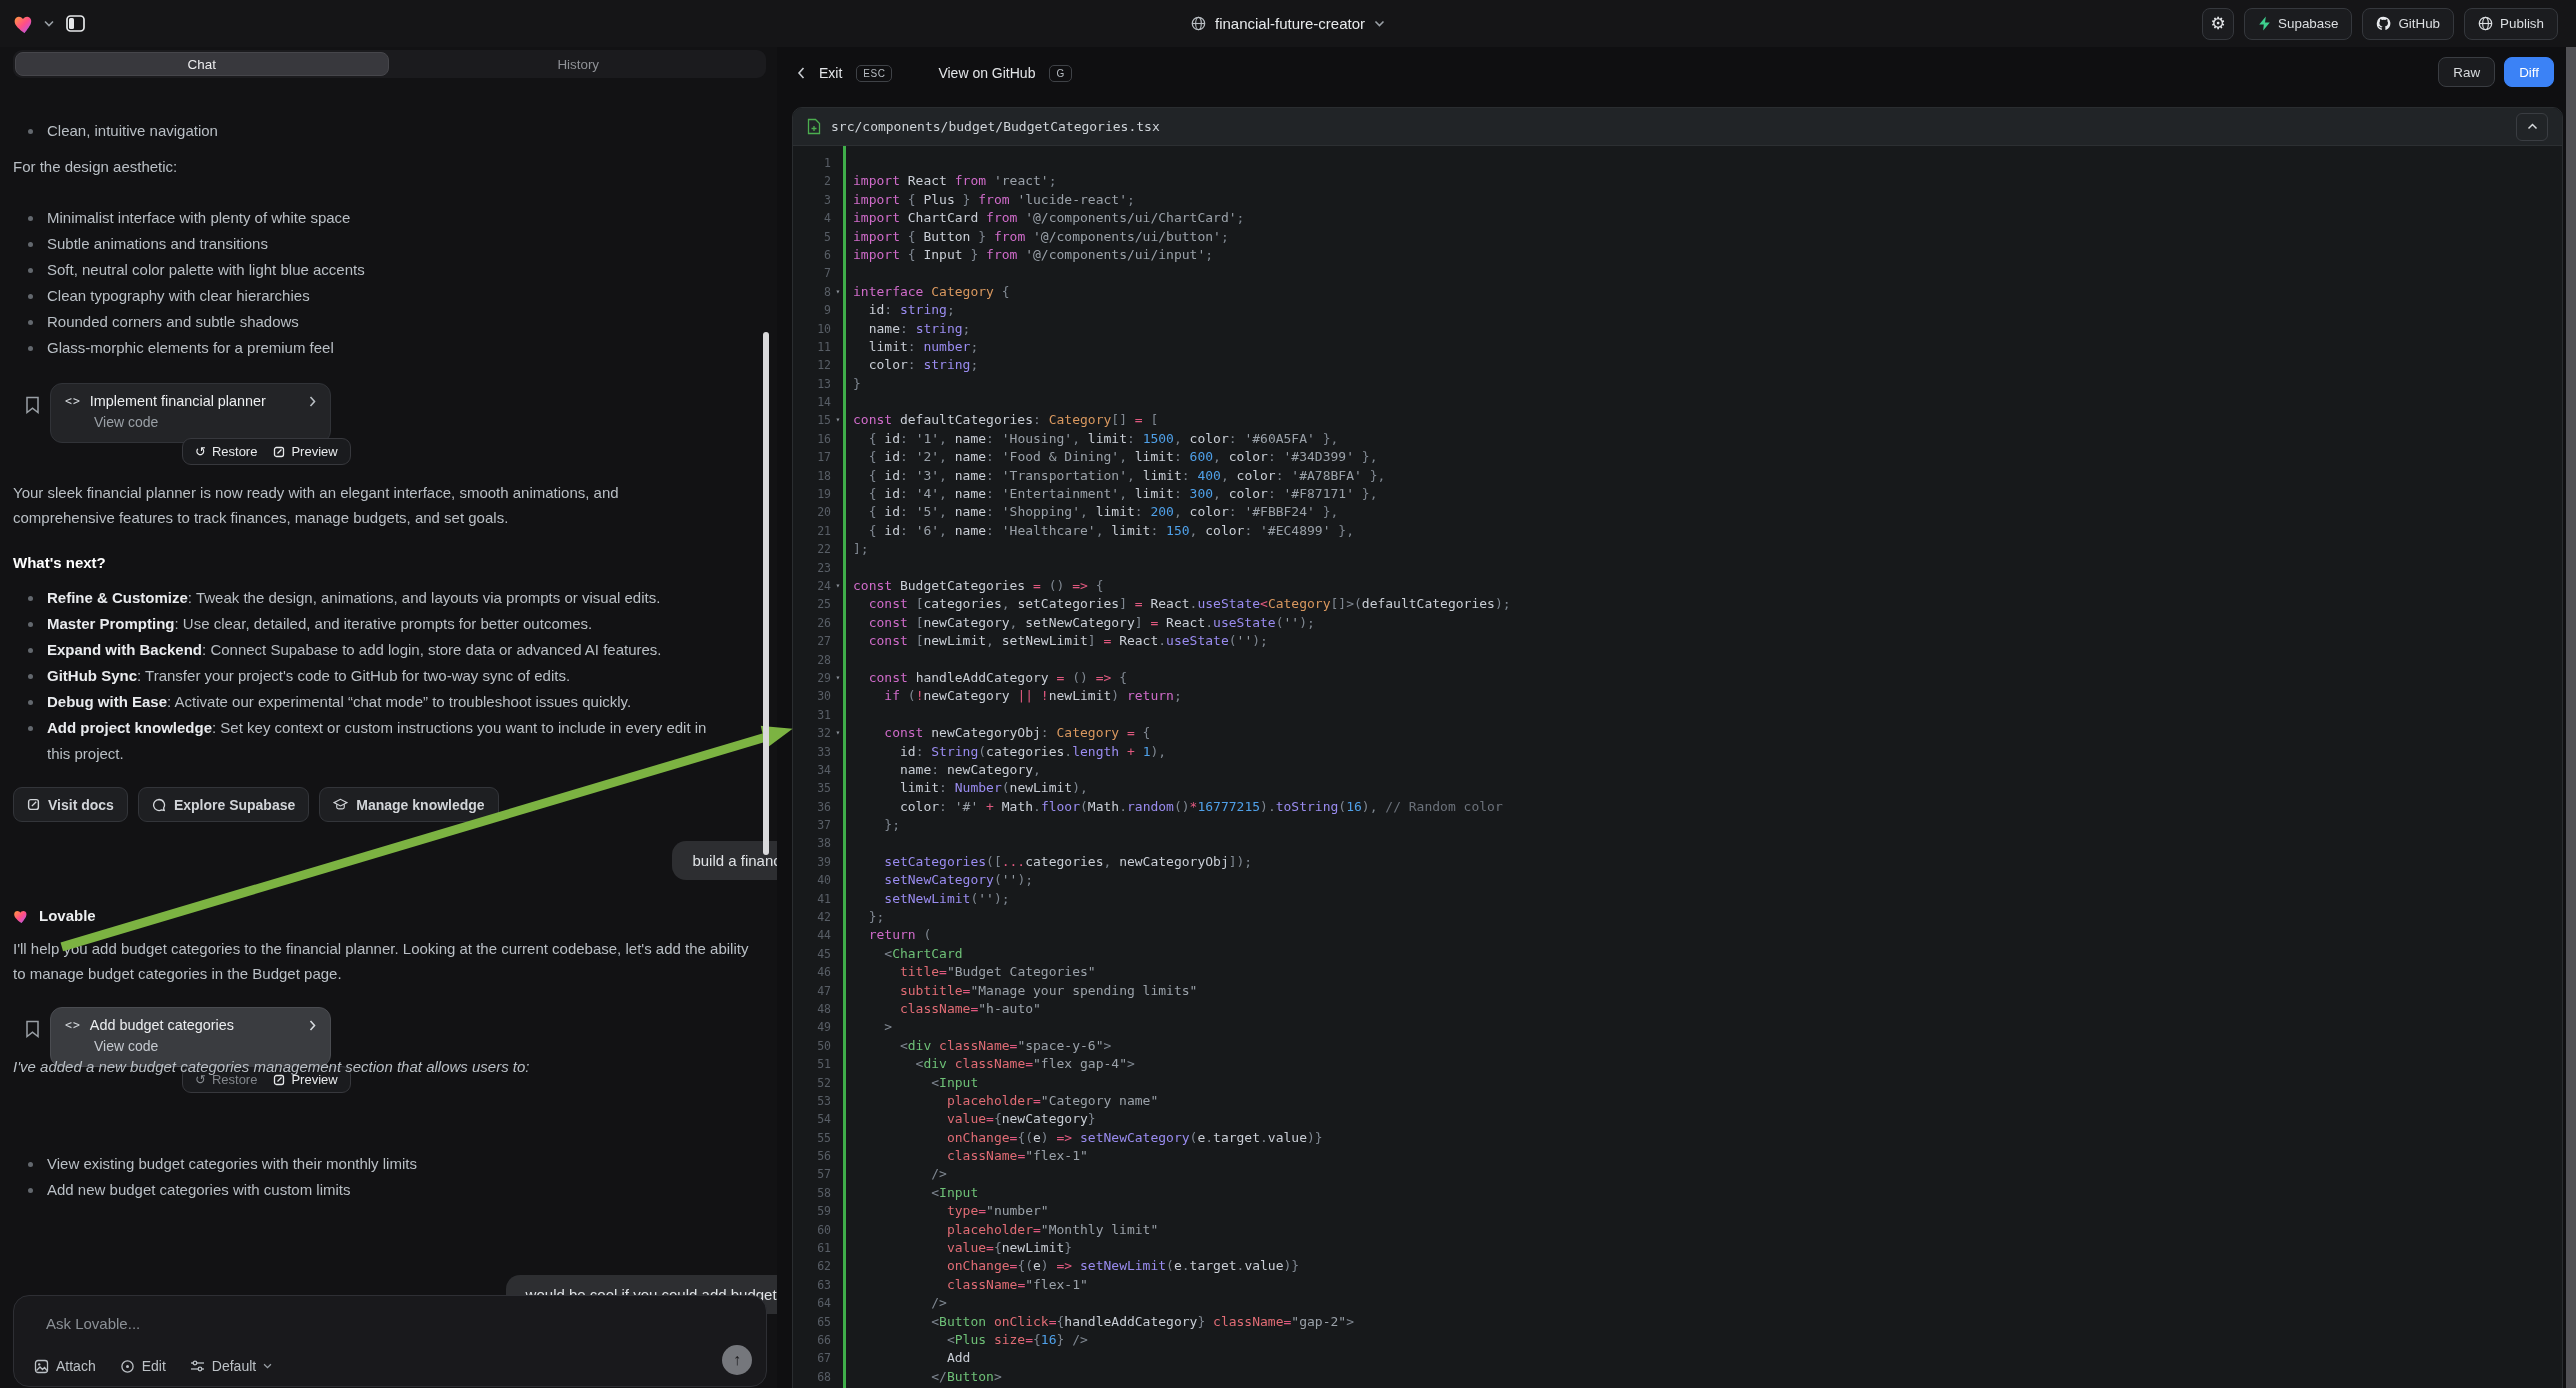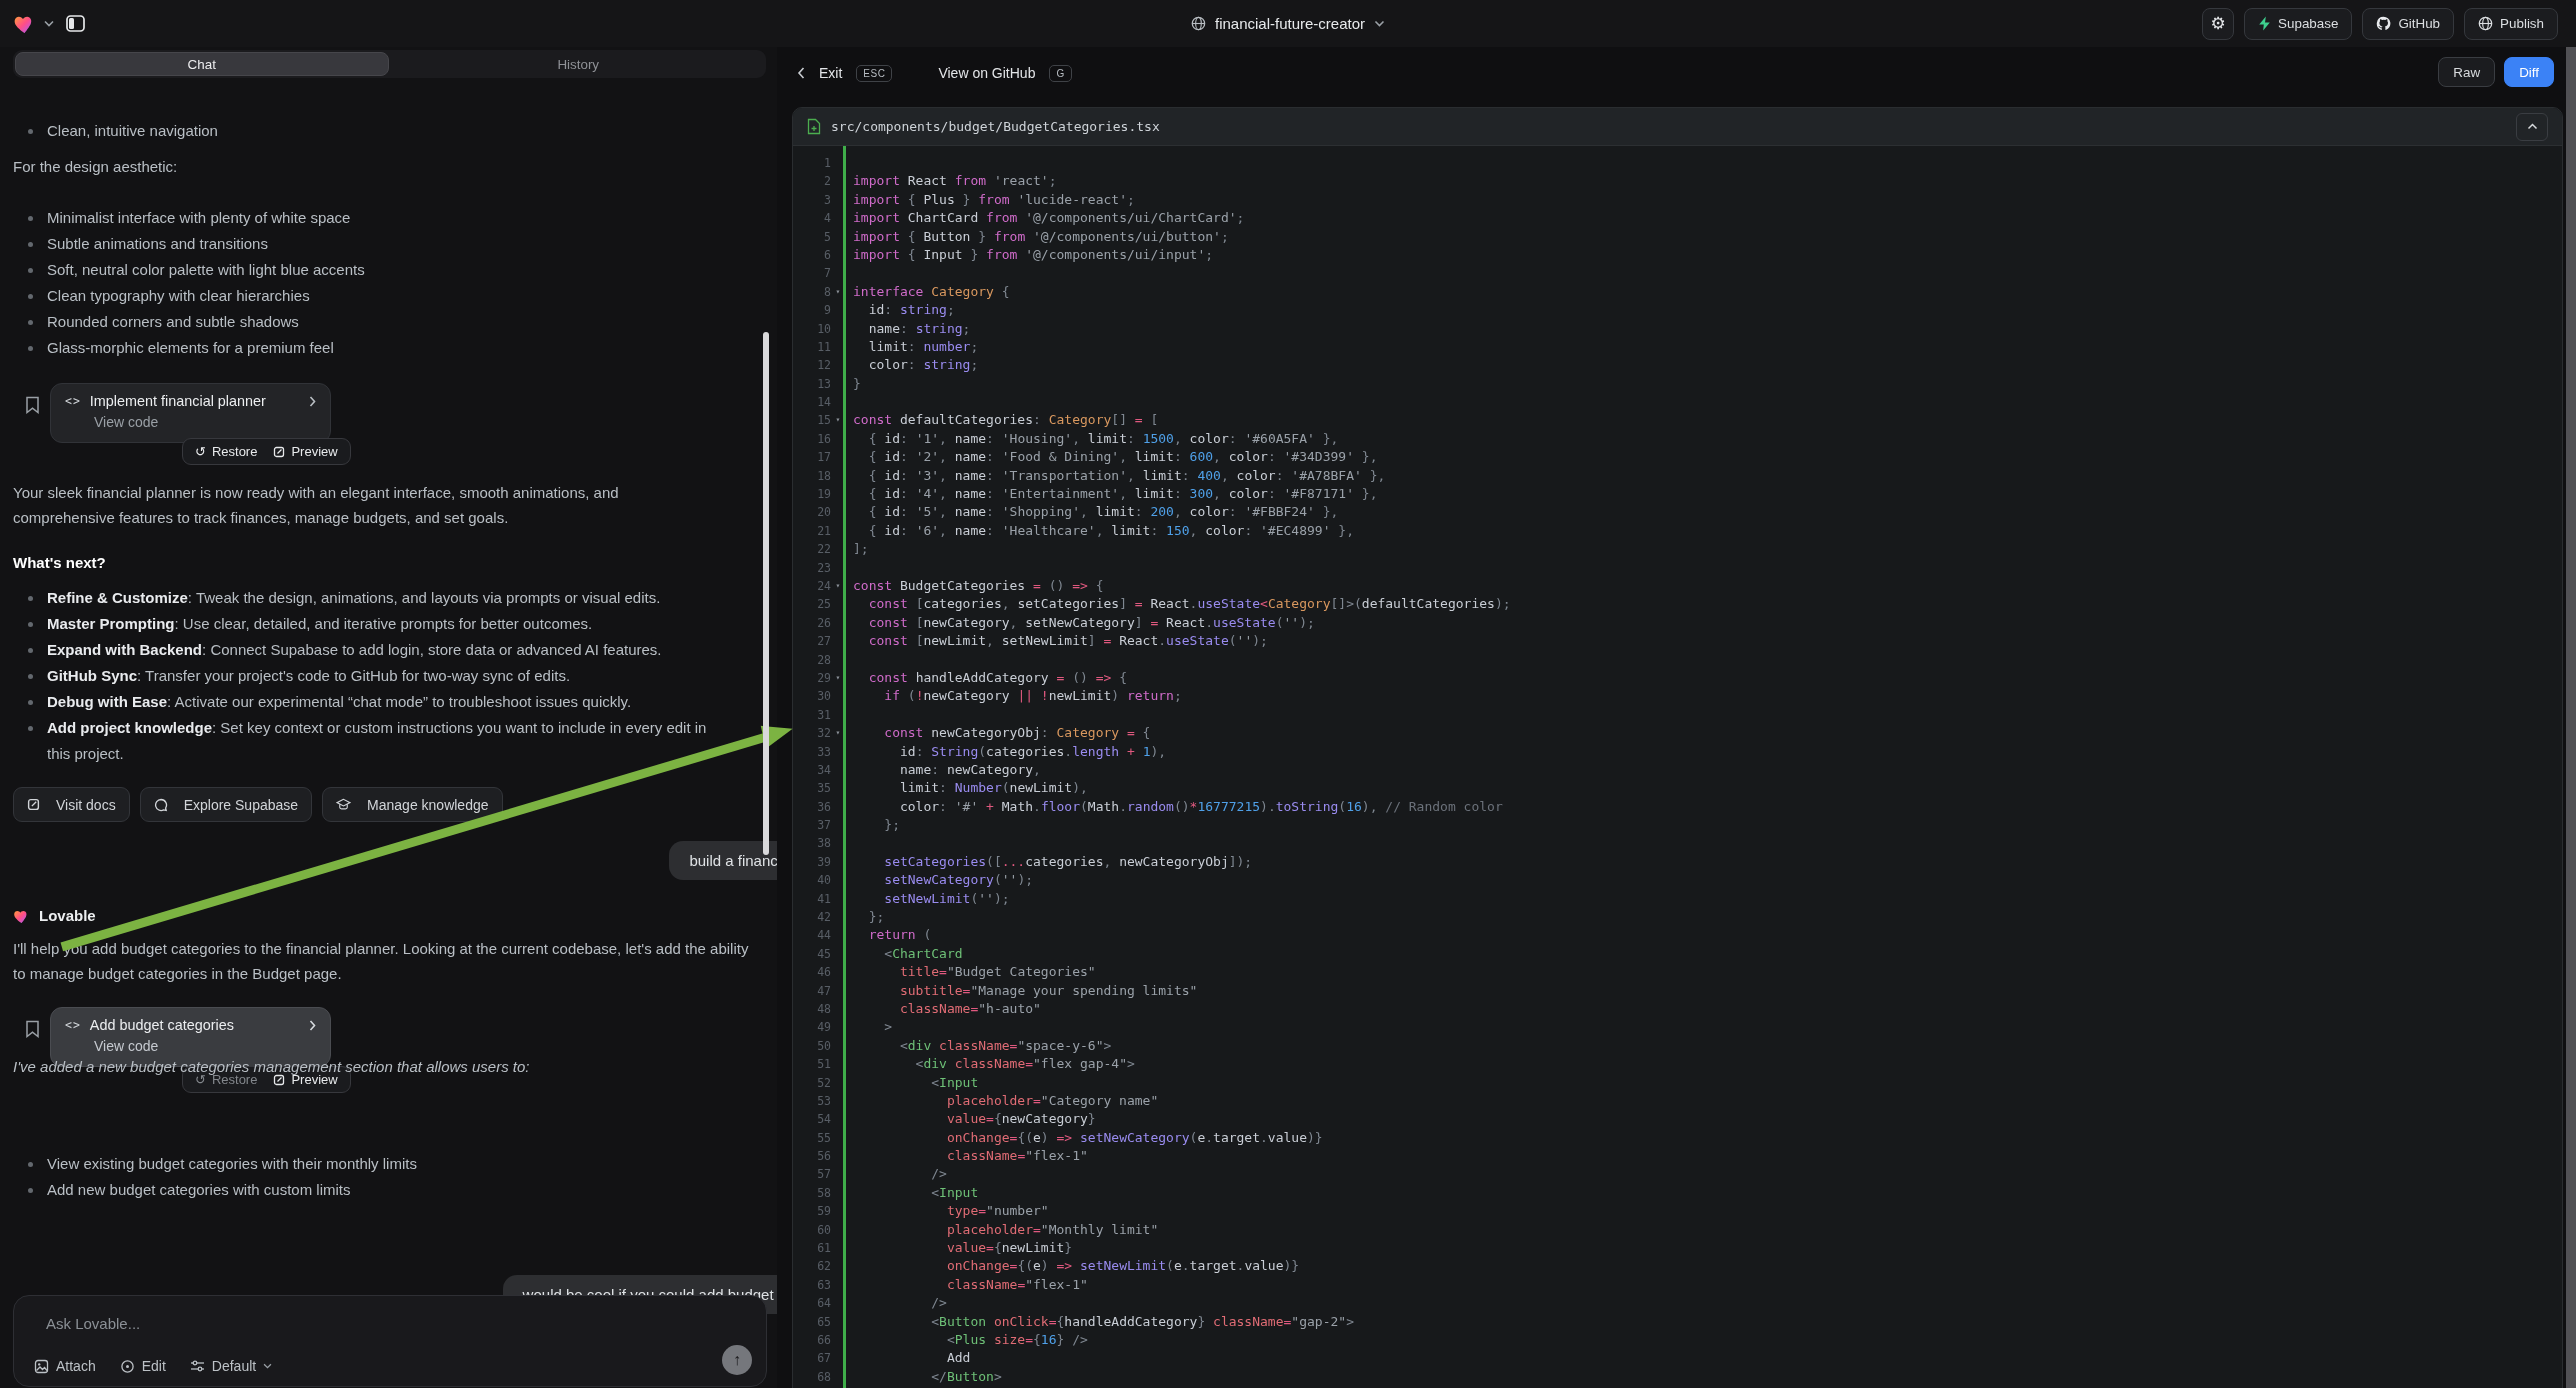--- a/index.html
+++ b/index.html
@@ -11,21 +11,21 @@
   .topbar-left{position:absolute;left:13px;top:0;height:47px;display:flex;align-items:center;gap:8px;}
   .panel-btn{width:26px;height:26px;border-radius:7px;display:flex;align-items:center;justify-content:center;}
   .topbar-center{position:absolute;left:50%;transform:translateX(-50%);top:0;height:47px;display:flex;align-items:center;gap:9px;color:#e8eaec;font-size:15px;font-weight:500;cursor:default;}
   .topbar-right{position:absolute;right:18px;top:0;height:47px;display:flex;align-items:center;gap:10px;}
   .tb-btn{height:30px;border:1px solid #35383d;border-radius:8px;background:#1b1c1f;color:#dcdfe2;
           font-size:13.4px;display:flex;align-items:center;gap:7px;padding:0 13px;}
   .tb-btn.icononly{width:30px;padding:0;justify-content:center;}
   .gear{font-size:17px;color:#e3e5e8;line-height:1;}
 
   
-  .chat-panel{position:absolute;left:0;top:47px;width:896px;height:1341px;background:#121214;border-right:4px solid #c4b5fd;box-sizing:border-box;}
+  .chat-panel{position:absolute;left:0;top:47px;width:896px;height:1341px;background:#121214;border-right:1px solid #c4b5fd;box-sizing:border-box;}
   .tabs{position:absolute;left:13px;top:3px;width:753px;height:28px;background:#1b1b1e;border-radius:9px;display:flex;padding:0;box-sizing:border-box;}
   .tab{flex:1;display:flex;align-items:center;justify-content:center;font-size:13.4px;color:#8f9196;border-radius:8px;margin:2px;}
   .tab.active{background:#38383d;color:#ededef;border:1px solid #46464b;}
   .chat-scroll{position:absolute;left:0;top:34px;right:0;bottom:0;overflow:hidden;}
 
   .p-block{position:absolute;left:13px;width:715px;font-size:15px;line-height:25px;color:#b9bfc5;}
   .bullet-list{position:absolute;left:13px;width:721px;margin:0;padding:0;list-style:none;}
   .bullet-list li{position:relative;padding-left:34px;line-height:26px;font-size:15px;color:#b9bfc5;}
   .bullet-list li::before{content:"";position:absolute;left:15px;top:11px;width:5px;height:5px;border-radius:50%;background:#63686e;}
   .lead{font-weight:bold;color:#e9ebee;}
@@ -36,21 +36,21 @@
   .vcard .row1{display:flex;align-items:center;gap:9px;font-size:14.4px;color:#eceef0;}
   .vcard .chev{margin-left:auto;color:#b9bec3;}
   .vcard .row2{margin-left:29px;margin-top:5px;font-size:14px;color:#9aa0a6;}
   .codeglyph{font-family:"DejaVu Sans Mono",monospace;font-size:11.5px;color:#d2d6da;letter-spacing:1px;}
   .bookmark{position:absolute;left:25px;width:16px;height:18px;}
   .pill{position:absolute;left:182px;height:27px;background:#1a1b1e;border:1px solid #37383d;border-radius:9px;display:flex;align-items:center;gap:16px;padding:0 12px;font-size:13px;color:#e8eaec;box-sizing:border-box;}
   .pill .itm{display:flex;align-items:center;gap:6px;}
   .pill .dim{color:#83878c;}
 
   .chip-row{position:absolute;left:13px;display:flex;gap:10px;}
-  .chip{height:33px;border:1px solid #33353a;background:#1e1f22;border-radius:9px;color:#d2d5d9;font-size:14px;display:flex;align-items:center;gap:16px;padding:0 13px;}
+  .chip{height:33px;border:1px solid #33353a;background:#1e1f22;border-radius:9px;color:#d2d5d9;font-size:14px;display:flex;align-items:center;gap:8px;padding:0 13px;font-weight:bold;}
 
   .bubble{position:absolute;right:25px;background:#2d2e31;border-radius:14px;padding:11px 20px;font-size:15px;color:#dfe2e5;white-space:nowrap;}
 
   .assist-head{position:absolute;left:13px;right:24px;display:flex;align-items:center;gap:9px;font-size:15px;font-weight:600;color:#eceef0;}
   .dots{margin-left:auto;color:#7e8287;font-size:17px;letter-spacing:2px;}
 
   .composer{position:absolute;left:13px;top:1294px;width:754px;height:92px;background:#19191c;border:1px solid #2e2f34;border-radius:16px;box-sizing:border-box;}
   .composer input{position:absolute;left:30px;top:18px;width:597px;background:transparent;border:none;outline:none;color:#c6cad0;font-size:15px;font-family:"Liberation Sans",sans-serif;}
   .composer input::placeholder{color:#8b9096;}
   .composer .ctrls{position:absolute;left:20px;bottom:12px;display:flex;align-items:center;gap:24px;font-size:14px;color:#bcc1c6;}

